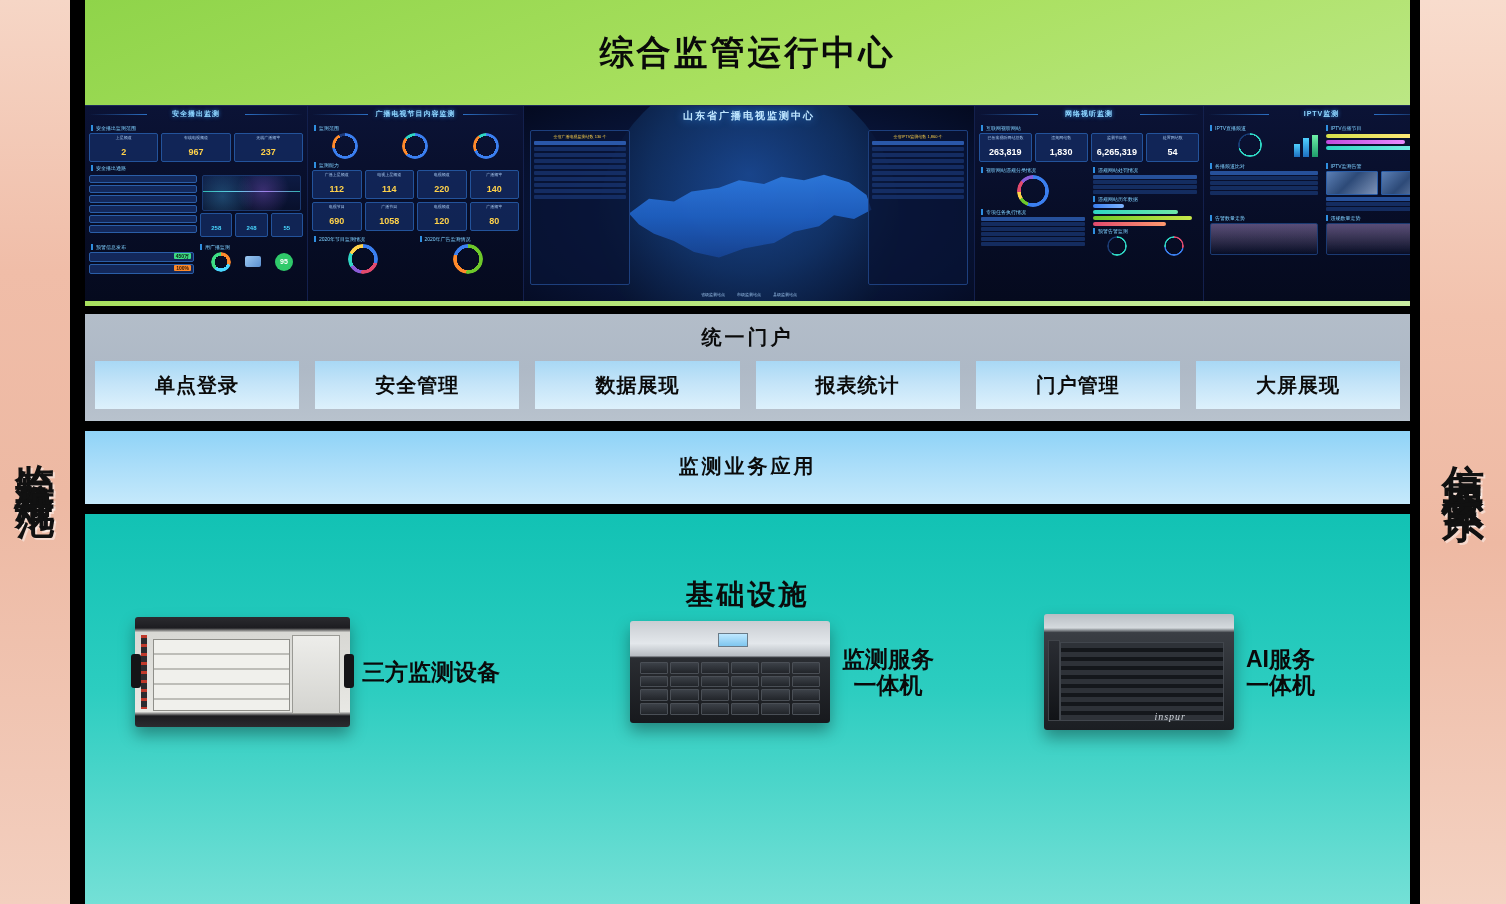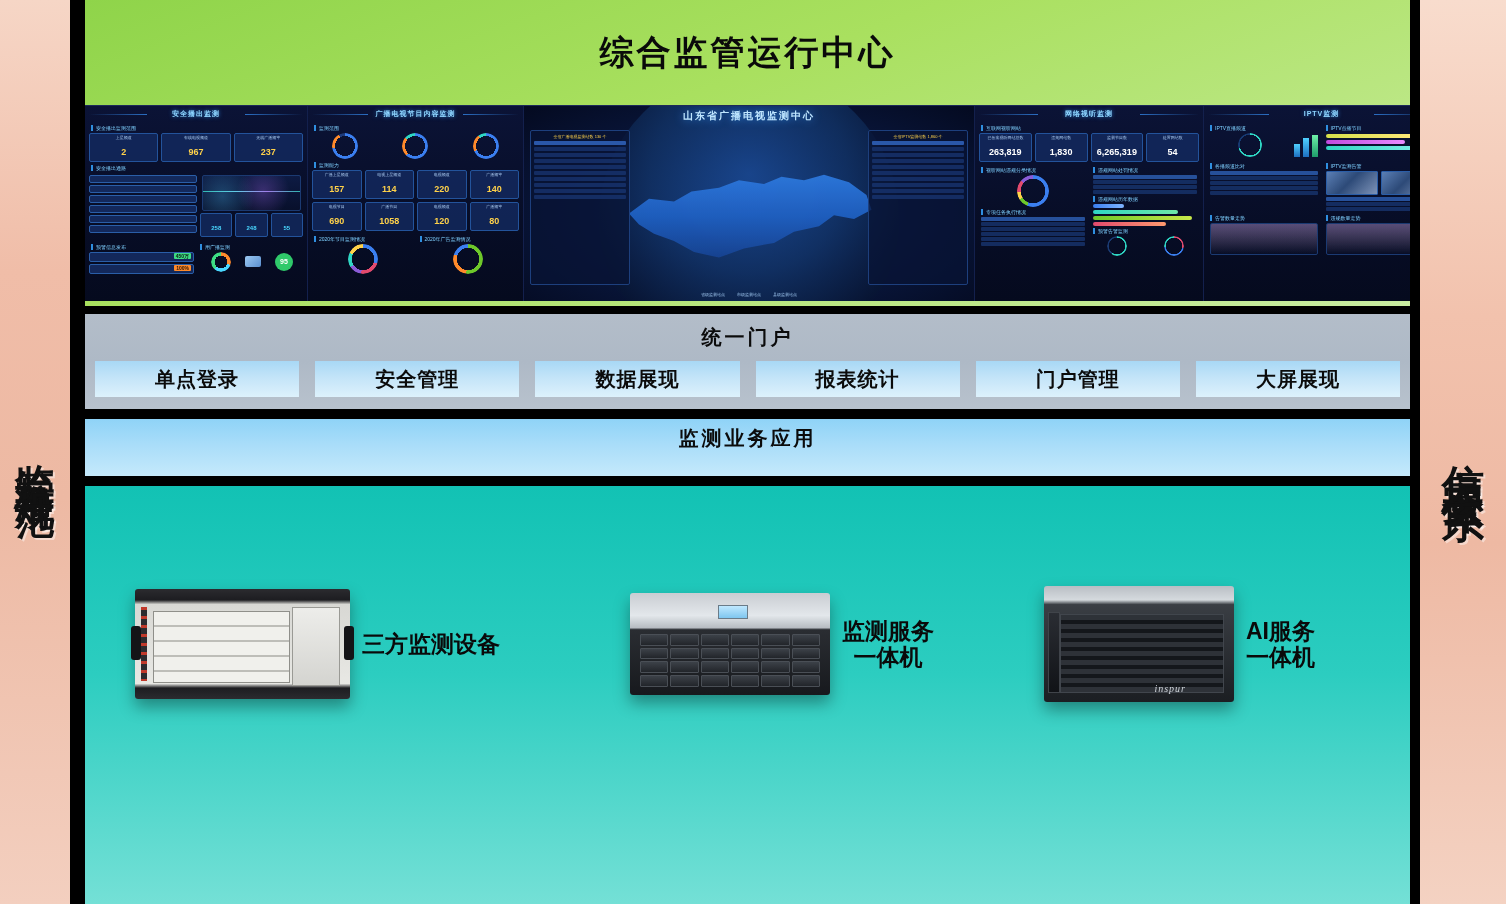--- a/index.html
+++ b/index.html
@@ -94,27 +94,27 @@
       text-shadow:0 0 8px #2f86e0;white-space:nowrap;z-index:3;}
   .map-legend{position:absolute;left:50%;bottom:4px;transform:translateX(-50%);
       display:flex;gap:12px;font-size:4px;color:#9fc6ef;}
 
   
   .sec-portal{margin:8px 10px 0 15px;background:linear-gradient(180deg,#b3bdc9 0%,#aeb9c6 50%,#b8c2cd 100%);
               padding:6px 10px 12px 10px;flex:0 0 auto;}
   .sec-title{text-align:center;font-size:20px;font-weight:bold;color:#0b0b0b;
              letter-spacing:3px;padding:4px 0 10px 0;}
   .tile-row{display:flex;gap:16px;}
-  .tile{flex:1;height:36px;display:flex;align-items:center;justify-content:center;
+  .tile{flex:1;height:48px;display:flex;align-items:center;justify-content:center;
         background:linear-gradient(180deg,#a8d8f5 0%,#c3e4f8 45%,#ddf1fc 100%);
         font-size:20px;font-weight:bold;color:#0b0b0b;letter-spacing:1px;}
 
   
   .sec-apps{margin:10px 10px 0 15px;background:linear-gradient(180deg,#8fd3f7 0%,#a9ddf9 45%,#c5e9fb 100%);
-            padding:2px 10px 14px 10px;flex:0 0 auto;}
+            padding:18px 10px 14px 10px;flex:0 0 auto;}
   .app-row{display:flex;gap:22px;}
   .app{flex:1;height:90px;display:flex;align-items:center;justify-content:center;
        background:linear-gradient(180deg,#f4fbff 0%,#f7fcff 60%,#eef8fe 100%);
        font-size:27px;font-weight:bold;color:#0b0b0b;letter-spacing:1px;}
 
   
   .sec-infra{margin:10px 10px 0 15px;background:linear-gradient(180deg,#12c2b4 0%,#2ccdc0 45%,#74e0d6 100%);
              padding:0 10px;flex:1 1 auto;position:relative;}
   .infra-title{text-align:center;font-size:28px;font-weight:bold;color:#0b0b0b;
                letter-spacing:3px;padding-top:62px;}
@@ -258,21 +258,21 @@
             <div class="sub">监测范围</div>
             <div style="display:flex;gap:4px;justify-content:space-around;margin:2px 0 3px;">
               <div class="dn" style="width:26px;height:26px;background:conic-gradient(#3b7ff0 0 72%,#ff8a2b 72% 92%,#1e3a7a 92% 100%);mask:radial-gradient(circle,transparent 54%,#000 55%);-webkit-mask:radial-gradient(circle,transparent 54%,#000 55%);"></div>
               <div class="dn" style="width:26px;height:26px;background:conic-gradient(#3b7ff0 0 62%,#ff8a2b 62% 86%,#2fd6c4 86% 100%);mask:radial-gradient(circle,transparent 54%,#000 55%);-webkit-mask:radial-gradient(circle,transparent 54%,#000 55%);"></div>
               <div class="dn" style="width:26px;height:26px;background:conic-gradient(#3b7ff0 0 68%,#ff8a2b 68% 90%,#2fd6c4 90% 100%);mask:radial-gradient(circle,transparent 54%,#000 55%);-webkit-mask:radial-gradient(circle,transparent 54%,#000 55%);"></div>
             </div>
             <div class="sub">监测能力</div>
             <div class="kpi-row">
               <div class="kpi">
                 <span class="lb">广播上星频道</span>
-                <span class="vl">157</span>
+                <span class="vl">112</span>
               </div>
               <div class="kpi">
                 <span class="lb">电视上星频道</span>
                 <span class="vl">114</span>
               </div>
               <div class="kpi">
                 <span class="lb">电视频道</span>
                 <span class="vl">220</span>
               </div>
               <div class="kpi">
@@ -490,20 +490,21 @@
         <div class="tile">门户管理</div>
         <div class="tile">大屏展现</div>
       </div>
     </div>
 
     <div class="sec-apps">
       <div class="sec-title">监测业务应用</div>
     </div>
 
     <div class="sec-infra">
+      <div class="infra-title">基础设施</div>
 
       <div class="infra-row">
 
         <div class="infra-item i1">
           <div class="srv srv1">
             <div class="handle l"></div>
             <div class="handle r"></div>
             <div class="slots"></div>
             <div class="rpanel"></div>
           </div>

